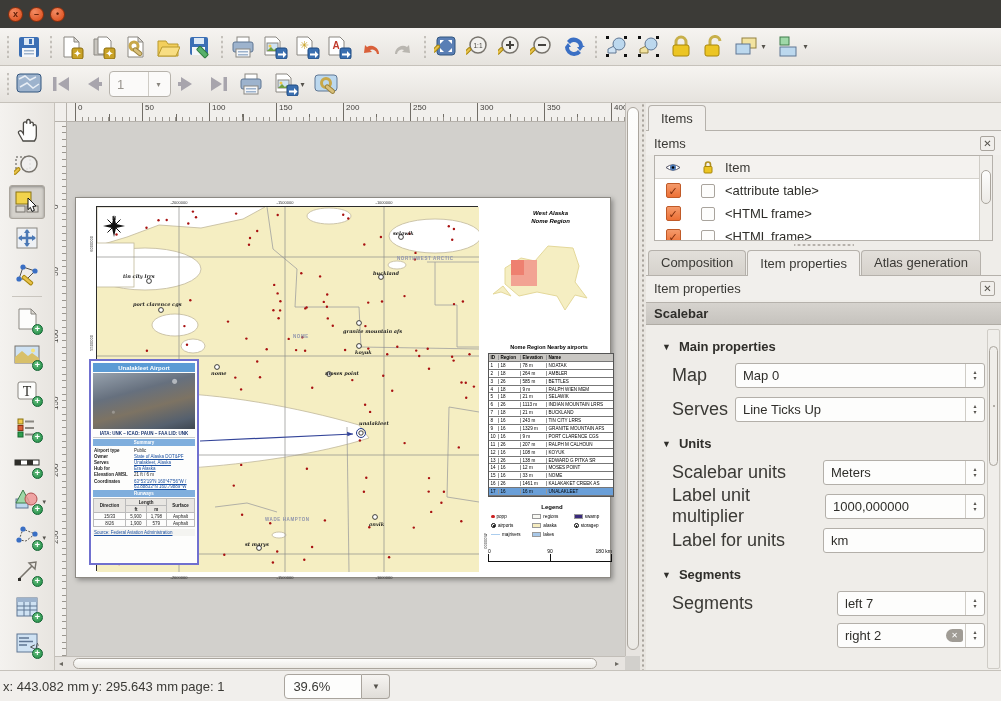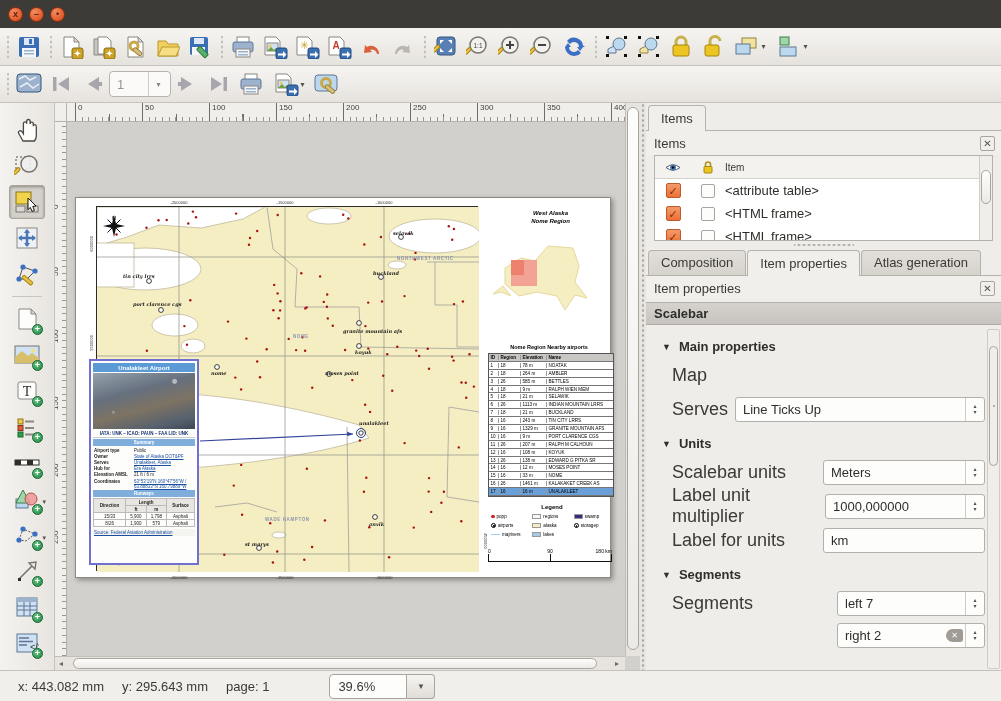--- a/index.html
+++ b/index.html
@@ -125,21 +125,21 @@
   
   #rpanel{position:absolute;left:646px;top:103px;width:355px;height:567px;background:#efede9;}
   .tabs{display:flex;align-items:flex-end;height:27px;padding-left:2px;gap:1px;}
   .tab{border:1px solid #b5b1ab;border-bottom:0;border-radius:4px 4px 0 0;background:linear-gradient(#e2dfda,#d6d2cc);
     font-size:13px;color:#3a3935;padding:4px 12px 5px;}
   .tab.active{background:#f1efec;position:relative;top:1px;padding-top:5px;}
   .ptitle{display:flex;align-items:center;font-size:13px;color:#3a3935;padding:5px 6px 4px 8px;border-top:1px solid #b5b1ab;background:#f1efec;}
   .closebox{margin-left:auto;width:15px;height:15px;border:1px solid #a9a49d;border-radius:2px;background:#f1efec;
     color:#55524c;font-size:10px;line-height:13px;text-align:center;}
   #itemslist{margin:0 8px;height:86px;background:#fff;border:1px solid #b5b1ab;overflow:hidden;position:relative;}
-  .ilhdr{display:flex;align-items:center;height:23px;background:#f4f2ef;border-bottom:1px solid #d5d2cc;font-size:10px;color:#3a3935;}
+  .ilhdr{display:flex;align-items:center;height:23px;background:#f4f2ef;border-bottom:1px solid #d5d2cc;font-size:13px;color:#3a3935;}
   .ilrow{display:flex;align-items:center;height:23px;font-size:13px;color:#2f2e2a;}
   .col-eye{width:36px;display:flex;justify-content:center;}
   .col-lock{width:34px;display:flex;justify-content:center;}
   .chk{width:15px;height:15px;border:1px solid #c05a28;border-radius:2px;background:linear-gradient(#f49a6b,#ed7035);
     color:#7c2c0c;font-size:11px;line-height:14px;text-align:center;font-weight:bold;}
   .chk2{width:14px;height:14px;border:1px solid #a9a49d;border-radius:2px;background:#fdfdfc;}
   .illist-sb{position:absolute;right:0;top:0;bottom:0;width:13px;background:#f0eeea;border-left:1px solid #cfccc6;}
   .illist-sb .sbthumb{left:1px;right:1px;top:14px;height:34px;border-radius:6px;}
   .hsplit{height:6px;background-image:radial-gradient(circle,#a9a49d 1px,transparent 1.3px);background-size:5px 4px;background-position:center;background-repeat:repeat-x;width:60px;margin:1px auto 0;}
 
@@ -159,21 +159,21 @@
   .radio{width:15px;height:15px;border:1px solid #a9a49d;border-radius:50%;background:#fdfdfc;margin-right:7px;flex:none;}
   .clrbtn{position:absolute;right:21px;width:17px;height:13px;background:#a09c95;border-radius:7px 3px 3px 7px;
     color:#fff;font-size:8px;line-height:13px;text-align:center;}
   #props-sb{position:absolute;right:1px;top:4px;bottom:4px;width:13px;background:#f0eeea;border:1px solid #cfccc6;border-radius:2px;}
   #props-sb .sbthumb{left:1px;right:1px;top:16px;height:120px;border-radius:6px;
     background-image:radial-gradient(circle,#b2aea7 .8px,transparent 1px);background-size:4px 4px;background-position:center;background-repeat:no-repeat;}
 
   
   #statusbar{position:absolute;left:0;top:670px;width:1001px;height:31px;background:#f1efec;border-top:1px solid #c6c2bb;
     display:flex;align-items:center;font-size:13px;color:#3a3935;}
-  #statusbar .sitem{margin-left:18px;}
+  #statusbar .sitem{margin-left:3px;}
   #zoomcombo{margin-left:60px;display:flex;height:25px;}
   #zoomcombo .zval{width:78px;background:#fdfdfc;border:1px solid #a9a49d;border-radius:4px 0 0 4px;display:flex;align-items:center;padding-left:8px;font-size:13px;}
   #zoomcombo .zdd{width:28px;background:linear-gradient(#f6f4f1,#e0ddd8);border:1px solid #a9a49d;border-left:0;border-radius:0 4px 4px 0;
     display:flex;align-items:center;justify-content:center;font-size:8px;color:#55524c;}
 </style>
 </head>
 <body>
 
 <div id="menubar">
   <div class="winbtns">
@@ -1128,20 +1128,27 @@
   </div>
   <div id="scalebarhdr">Scalebar</div>
 
   <div id="props">
     <div class="sechdr">
       <span class="tri">▼</span>
       <span>Main properties</span>
     </div>
     <div class="prow">
       <span class="plabel">Map</span>
+      <div class="ctrl w250">
+        <span>Map 0</span>
+        <span class="arrows">
+            <span>▴</span>
+            <span>▾</span>
+          </span>
+      </div>
     </div>
     <div class="prow">
       <span class="plabel">Serves</span>
       <div class="ctrl w250">
         <span>Line Ticks Up</span>
         <span class="arrows">
             <span>▴</span>
             <span>▾</span>
           </span>
       </div>

